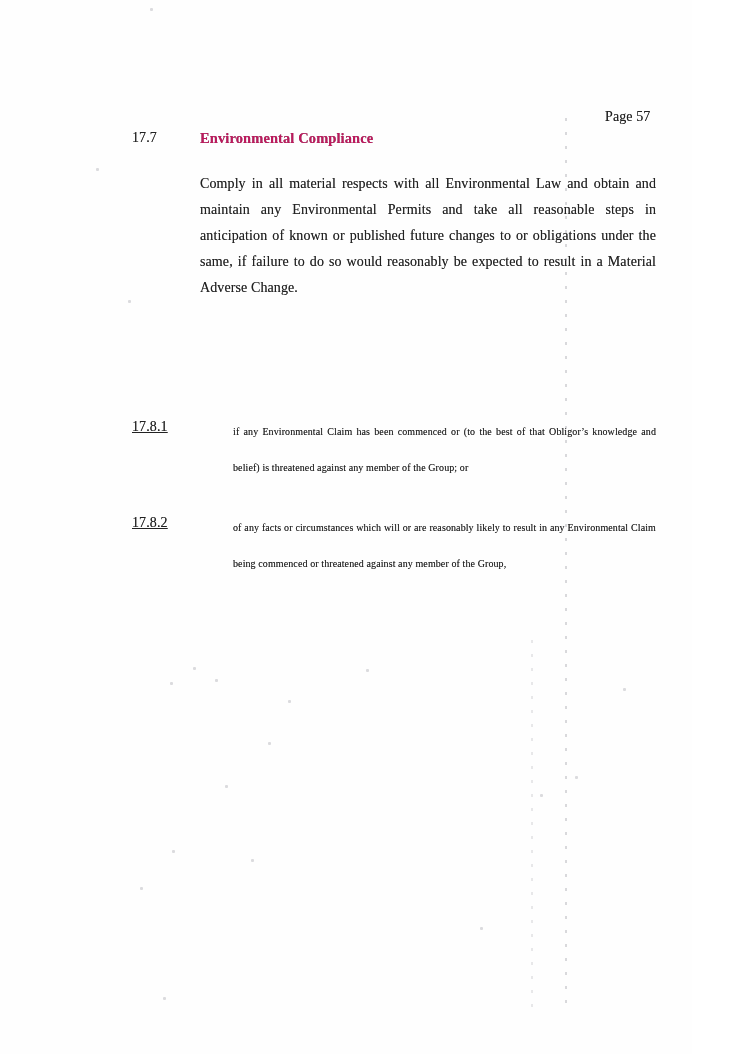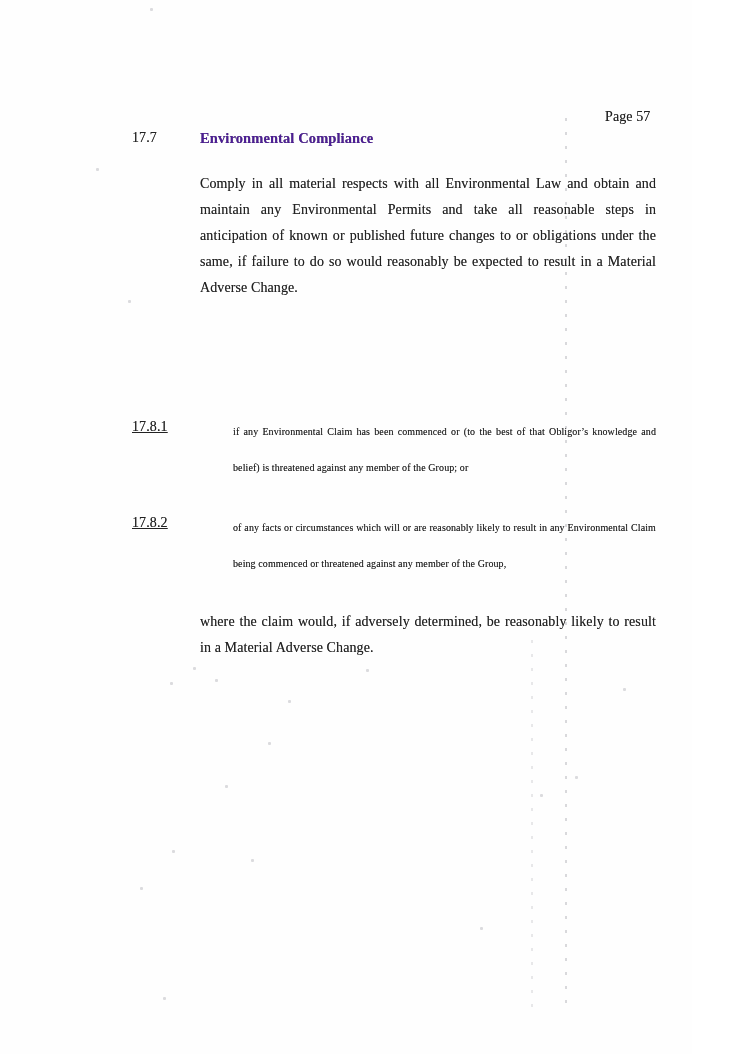--- a/index.html
+++ b/index.html
@@ -40,21 +40,21 @@
     left: 132px;
     top: 0;
     font-size: 14px;
   }
   .sec-title {
     position: absolute;
     left: 200px;
     top: 0;
     font-size: 14.5px;
     font-weight: 700;
-    color: #4c1d95;
+    color: #be185d;
   }
   .body-para {
     position: absolute;
     left: 200px;
     width: 456px;
     font-size: 14px;
     line-height: 26px;
     text-align: justify;
   }
   .sub-row {
@@ -121,21 +121,20 @@
   <div class="sub-row" style="top:414px">
     <span class="sub-num txt">17.8.1</span>
     <div class="sub-text txt">if any Environmental Claim has been commenced or (to the best of that Obligor’s knowledge and belief) is threatened against any member of the Group; or</div>
   </div>
 
   <div class="sub-row" style="top:510px">
     <span class="sub-num txt">17.8.2</span>
     <div class="sub-text txt">of any facts or circumstances which will or are reasonably likely to result in any Environmental Claim being commenced or threatened against any member of the Group,</div>
   </div>
 
-  <div class="body-para txt" style="top:609px">where the claim would, if adversely determined, be reasonably likely to result in a Material Adverse Change.</div>
 
   <div class="scan-line main"></div>
   <div class="scan-line faint"></div>
 
   <div class="speck" style="left:150px;top:8px"></div>
   <div class="speck" style="left:193px;top:667px"></div>
   <div class="speck" style="left:170px;top:682px"></div>
   <div class="speck" style="left:215px;top:679px"></div>
   <div class="speck" style="left:288px;top:700px"></div>
   <div class="speck" style="left:366px;top:669px"></div>

